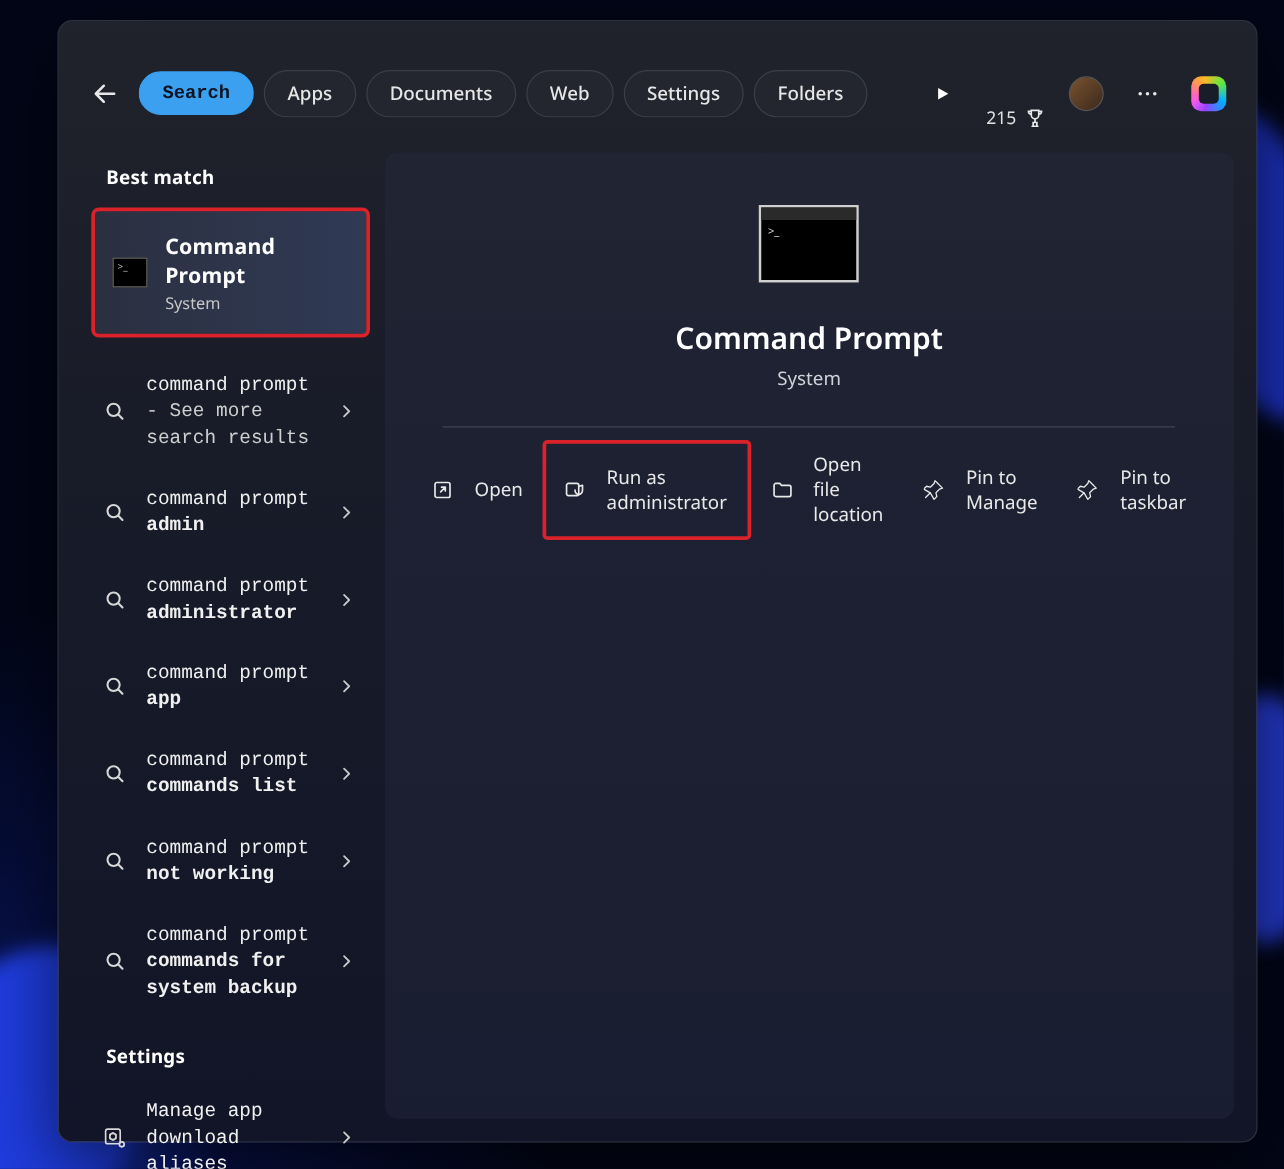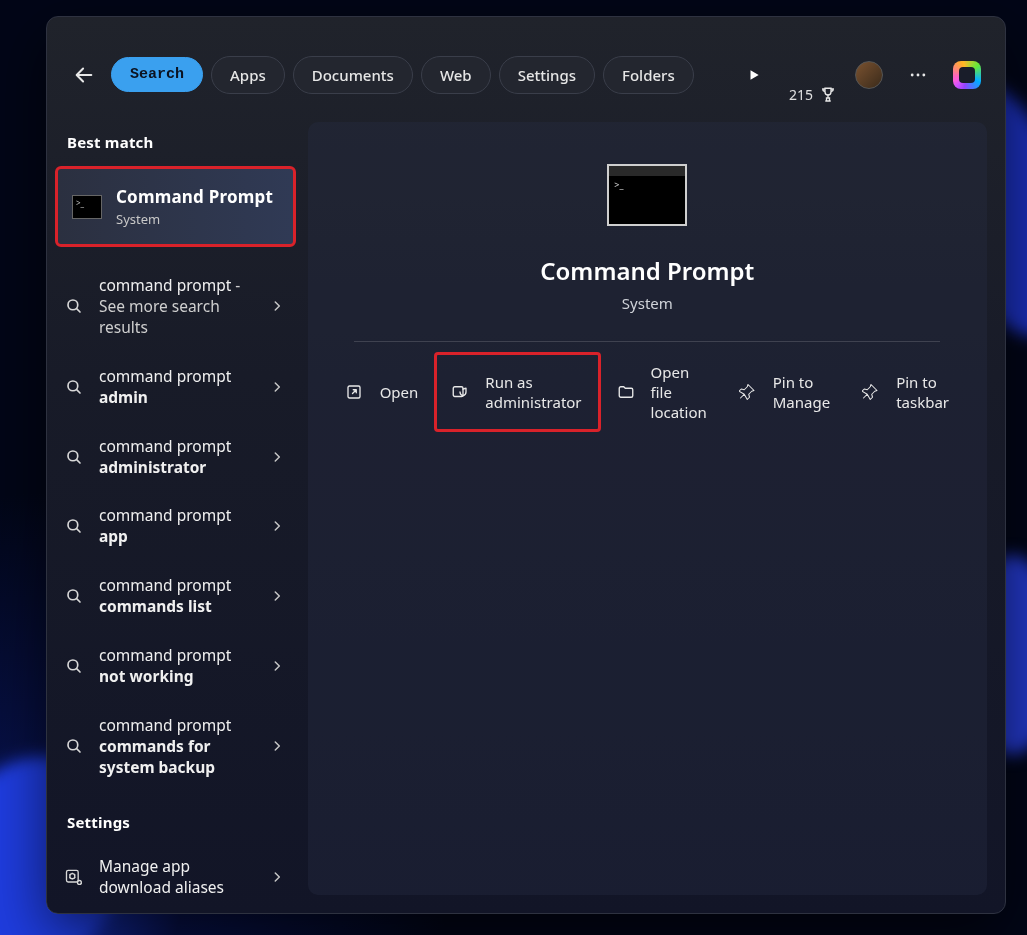--- a/index.html
+++ b/index.html
@@ -37,38 +37,38 @@
   .tab.active { background: #3aa0ef; border-color: #3aa0ef; color: #0b1220; font-weight: 600; font-family: Liberation Mono, monospace; }
   .hdr-right { display:flex; align-items:center; gap: 18px; padding-right: 4px; }
   .iconbtn { width: 34px; height: 34px; display:flex; align-items:center; justify-content:center; color:#e8e8e8; }
   .points { display:flex; align-items:center; gap:6px; font-size:14px; color:#e0e0e0;margin-top:40px; }
   .avatar { width: 28px; height: 28px; border-radius: 50%; background: linear-gradient(135deg,#7a5230,#3a2a1a); border:1px solid #555; }
   .copilot { width: 28px; height: 28px; border-radius: 8px; background: conic-gradient(from 120deg,#22a6f2,#8a4bff,#ff6fb5,#ffb347,#7bdf58,#22a6f2); filter: saturate(1.3); position:relative; }
   .copilot::after{content:"";position:absolute;inset:6px;border-radius:4px;background:#1a1d27;} 
   .copilot::before{content:"";position:absolute;inset:3px;border-radius:6px;background:conic-gradient(from 120deg,#22a6f2,#8a4bff,#ff6fb5,#ffb347,#7bdf58,#22a6f2);} 
 
   
-  .body { flex:1; display:flex; gap: 12px; padding: 0 18px 18px 8px; min-height:0; }
+  .body { flex:1; display:flex; gap: 12px; padding: 0 18px 18px 26px; min-height:0; }
   .left { width: 428px; display:flex; flex-direction:column; }
   .right { flex:1; background: rgba(40,46,70,0.35); border-radius: 10px; padding: 36px 14px 14px 14px; display:flex; flex-direction:column; align-items:center; }
 
   .sec-title { font-size: 15px; font-weight: 700; color:#fff; padding: 10px 10px 10px 12px; letter-spacing:.2px; }
 
   .bestmatch {
     border: 3px solid #d9222a; border-radius: 6px; margin: 4px 0 14px 0;
     background: linear-gradient(90deg,#2b3040,#303a55);
   }
   .bm-row { display:flex; align-items:center; gap:14px; padding: 16px 14px; }
   .bm-icon { width: 30px; height: 24px; background:#000; border:1px solid #666; position:relative; }
   .bm-icon::after{ content:">_"; position:absolute; left:3px; top:1px; font-size:8px; color:#bbb; }
   .bm-title { font-size: 17px; font-weight:700; color:#fff; letter-spacing:.2px; }
   .bm-sub { font-size: 13px; color:#c8c8c8; margin-top:2px; }
 
   .list { display:flex; flex-direction:column; }
-  .row { display:flex; align-items:center; gap:14px; padding: 14px 12px 14px 8px; cursor:pointer; border-radius:6px; } 
+  .row { display:flex; align-items:center; gap:14px; padding: 14px 12px 14px 8px; cursor:pointer; border-radius:6px;font-family:Liberation Mono, monospace; } 
   .row .ic { width: 22px; display:flex; justify-content:center; color:#d8d8d8; flex-shrink:0; }
   .row .txt { flex:1; font-size:15.5px; color:#f0f0f0; line-height:1.35; }
   .row .txt .pre { font-weight:400; }
   .row .txt .bold { font-weight:700; }
   .row .txt .hint { color:#cfcfcf; }
   .row .chev { color:#c8c8c8; flex-shrink:0; }
 
   
   .pv-icon { width: 80px; height: 62px; background:#000; border: 2px solid #cfcfcf; position:relative; margin-top: 6px; }
   .pv-icon .titlebar{ position:absolute; left:0; top:0; right:0; height:10px; background:#2a2a2a; }

